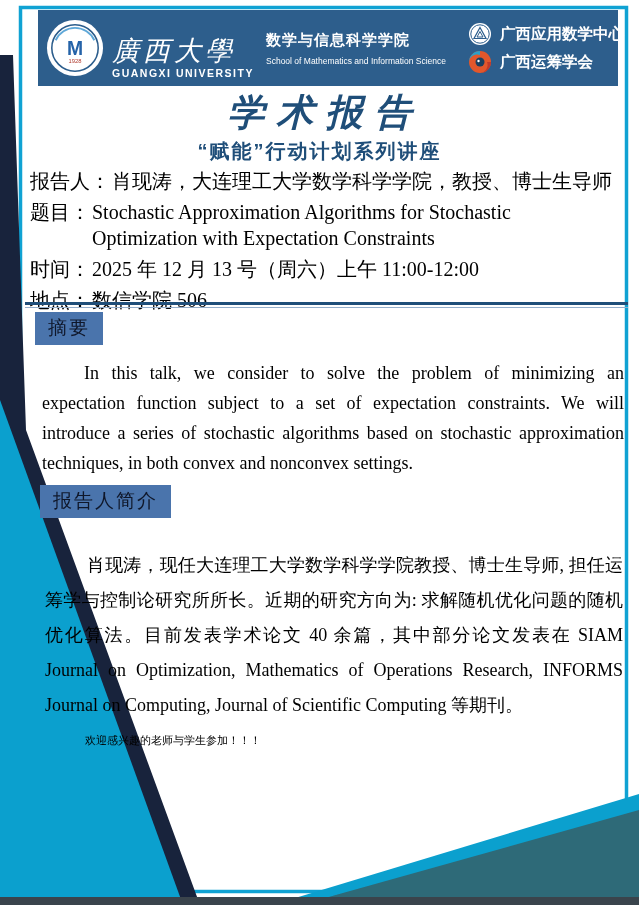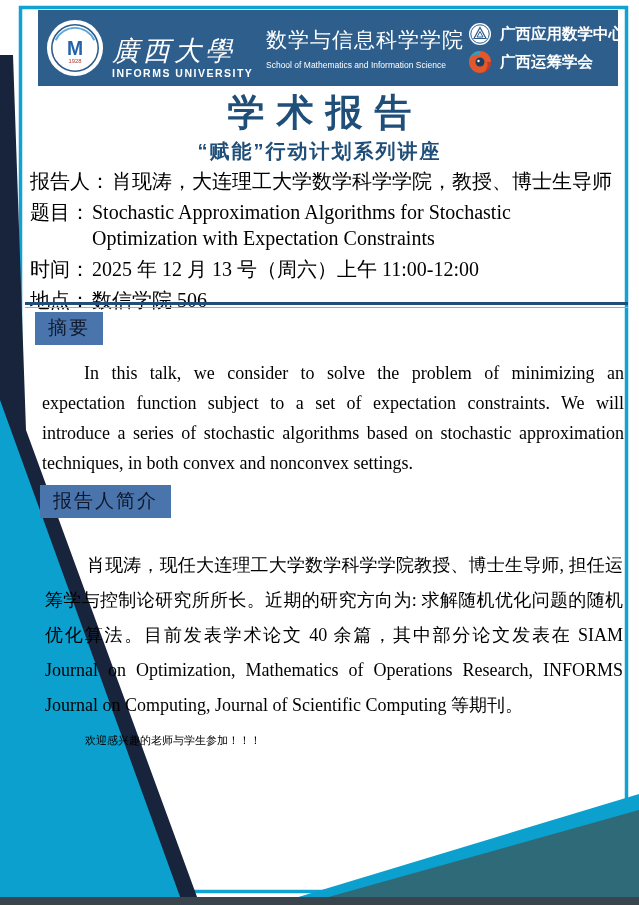--- a/index.html
+++ b/index.html
@@ -15,31 +15,31 @@
     position:absolute;left:38px;top:10px;width:580px;height:76px;
     background:#2d5e8c;display:flex;align-items:center;
     font-family:"Liberation Sans","DejaVu Sans",sans-serif;color:#fff;
   }
   .uni-logo{width:58px;height:58px;margin-left:8px;flex:0 0 auto;}
   .uni-names{margin-left:8px;width:148px;flex:0 0 auto;}
   .uni-cn{font-family:"DejaVu Serif","Liberation Serif",serif;font-style:italic;
     font-size:27px;line-height:28px;letter-spacing:4px;white-space:nowrap;margin-top:20px;}
   .uni-en{font-size:10.5px;letter-spacing:1.5px;font-weight:bold;margin-top:2px;white-space:nowrap;}
   .school{margin-left:6px;width:188px;flex:0 0 auto;}
-  .school-cn{font-size:21px;font-weight:normal;letter-spacing:1px;white-space:nowrap;}
+  .school-cn{font-size:15px;font-weight:bold;letter-spacing:1px;white-space:nowrap;}
   .school-en{font-size:8.5px;margin-top:6px;white-space:nowrap;}
   .orgs{margin-left:14px;flex:1 1 auto;}
   .org-row{display:flex;align-items:center;margin:4px 0;}
   .org-logo{width:24px;height:24px;flex:0 0 auto;}
   .org-label{margin-left:8px;font-size:15.5px;font-weight:bold;white-space:nowrap;}
 
   .page-title{
     position:absolute;left:0;top:88px;width:100%;text-align:center;
     font-family:"Liberation Sans","DejaVu Sans",sans-serif;
-    font-size:37px;font-weight:bold;color:#1f4e79;letter-spacing:12px;text-indent:12px;
+    font-size:37px;font-weight:bold;color:#1f4e79;letter-spacing:12px;text-indent:12px;font-style:italic;
   }
   .page-subtitle{
     position:absolute;left:0;top:138px;width:100%;text-align:center;
     font-family:"Liberation Sans","DejaVu Sans",sans-serif;
     font-size:20px;font-weight:bold;color:#1f4e79;letter-spacing:2px;
   }
 
   .info{position:absolute;left:30px;top:168px;width:592px;font-size:20px;color:#000;}
   .info-row{display:flex;line-height:26px;margin-bottom:5px;}
   .info-row .lbl{flex:0 0 auto;white-space:nowrap;}
@@ -85,21 +85,21 @@
     <div class="banner">
       <svg class="uni-logo" viewBox="0 0 60 60">
         <circle cx="30" cy="30" r="29" fill="#ffffff"></circle>
         <circle cx="30" cy="30" r="24" fill="none" stroke="#2b5d8c" stroke-width="1.6"></circle>
         <path d="M10,22 A22,22 0 0 1 50,22" fill="none" stroke="#5fa8d8" stroke-width="2"></path>
         <text x="30" y="37" text-anchor="middle" font-family="Liberation Sans, sans-serif" font-size="20" font-weight="bold" fill="#2563a8">M</text>
         <text x="30" y="46" text-anchor="middle" font-family="Liberation Sans, sans-serif" font-size="6" fill="#b03a2e">1928</text>
       </svg>
       <div class="uni-names">
         <div class="uni-cn">廣西大學</div>
-        <div class="uni-en">INFORMS UNIVERSITY</div>
+        <div class="uni-en">GUANGXI UNIVERSITY</div>
       </div>
       <div class="school">
         <div class="school-cn">数学与信息科学学院</div>
         <div class="school-en">School of Mathematics and Information Science</div>
       </div>
       <div class="orgs">
         <div class="org-row">
           <svg class="org-logo" viewBox="0 0 24 24">
             <circle cx="12" cy="12" r="11" fill="#ffffff"></circle>
             <circle cx="12" cy="12" r="9.2" fill="none" stroke="#2b5d8c" stroke-width="1"></circle>

